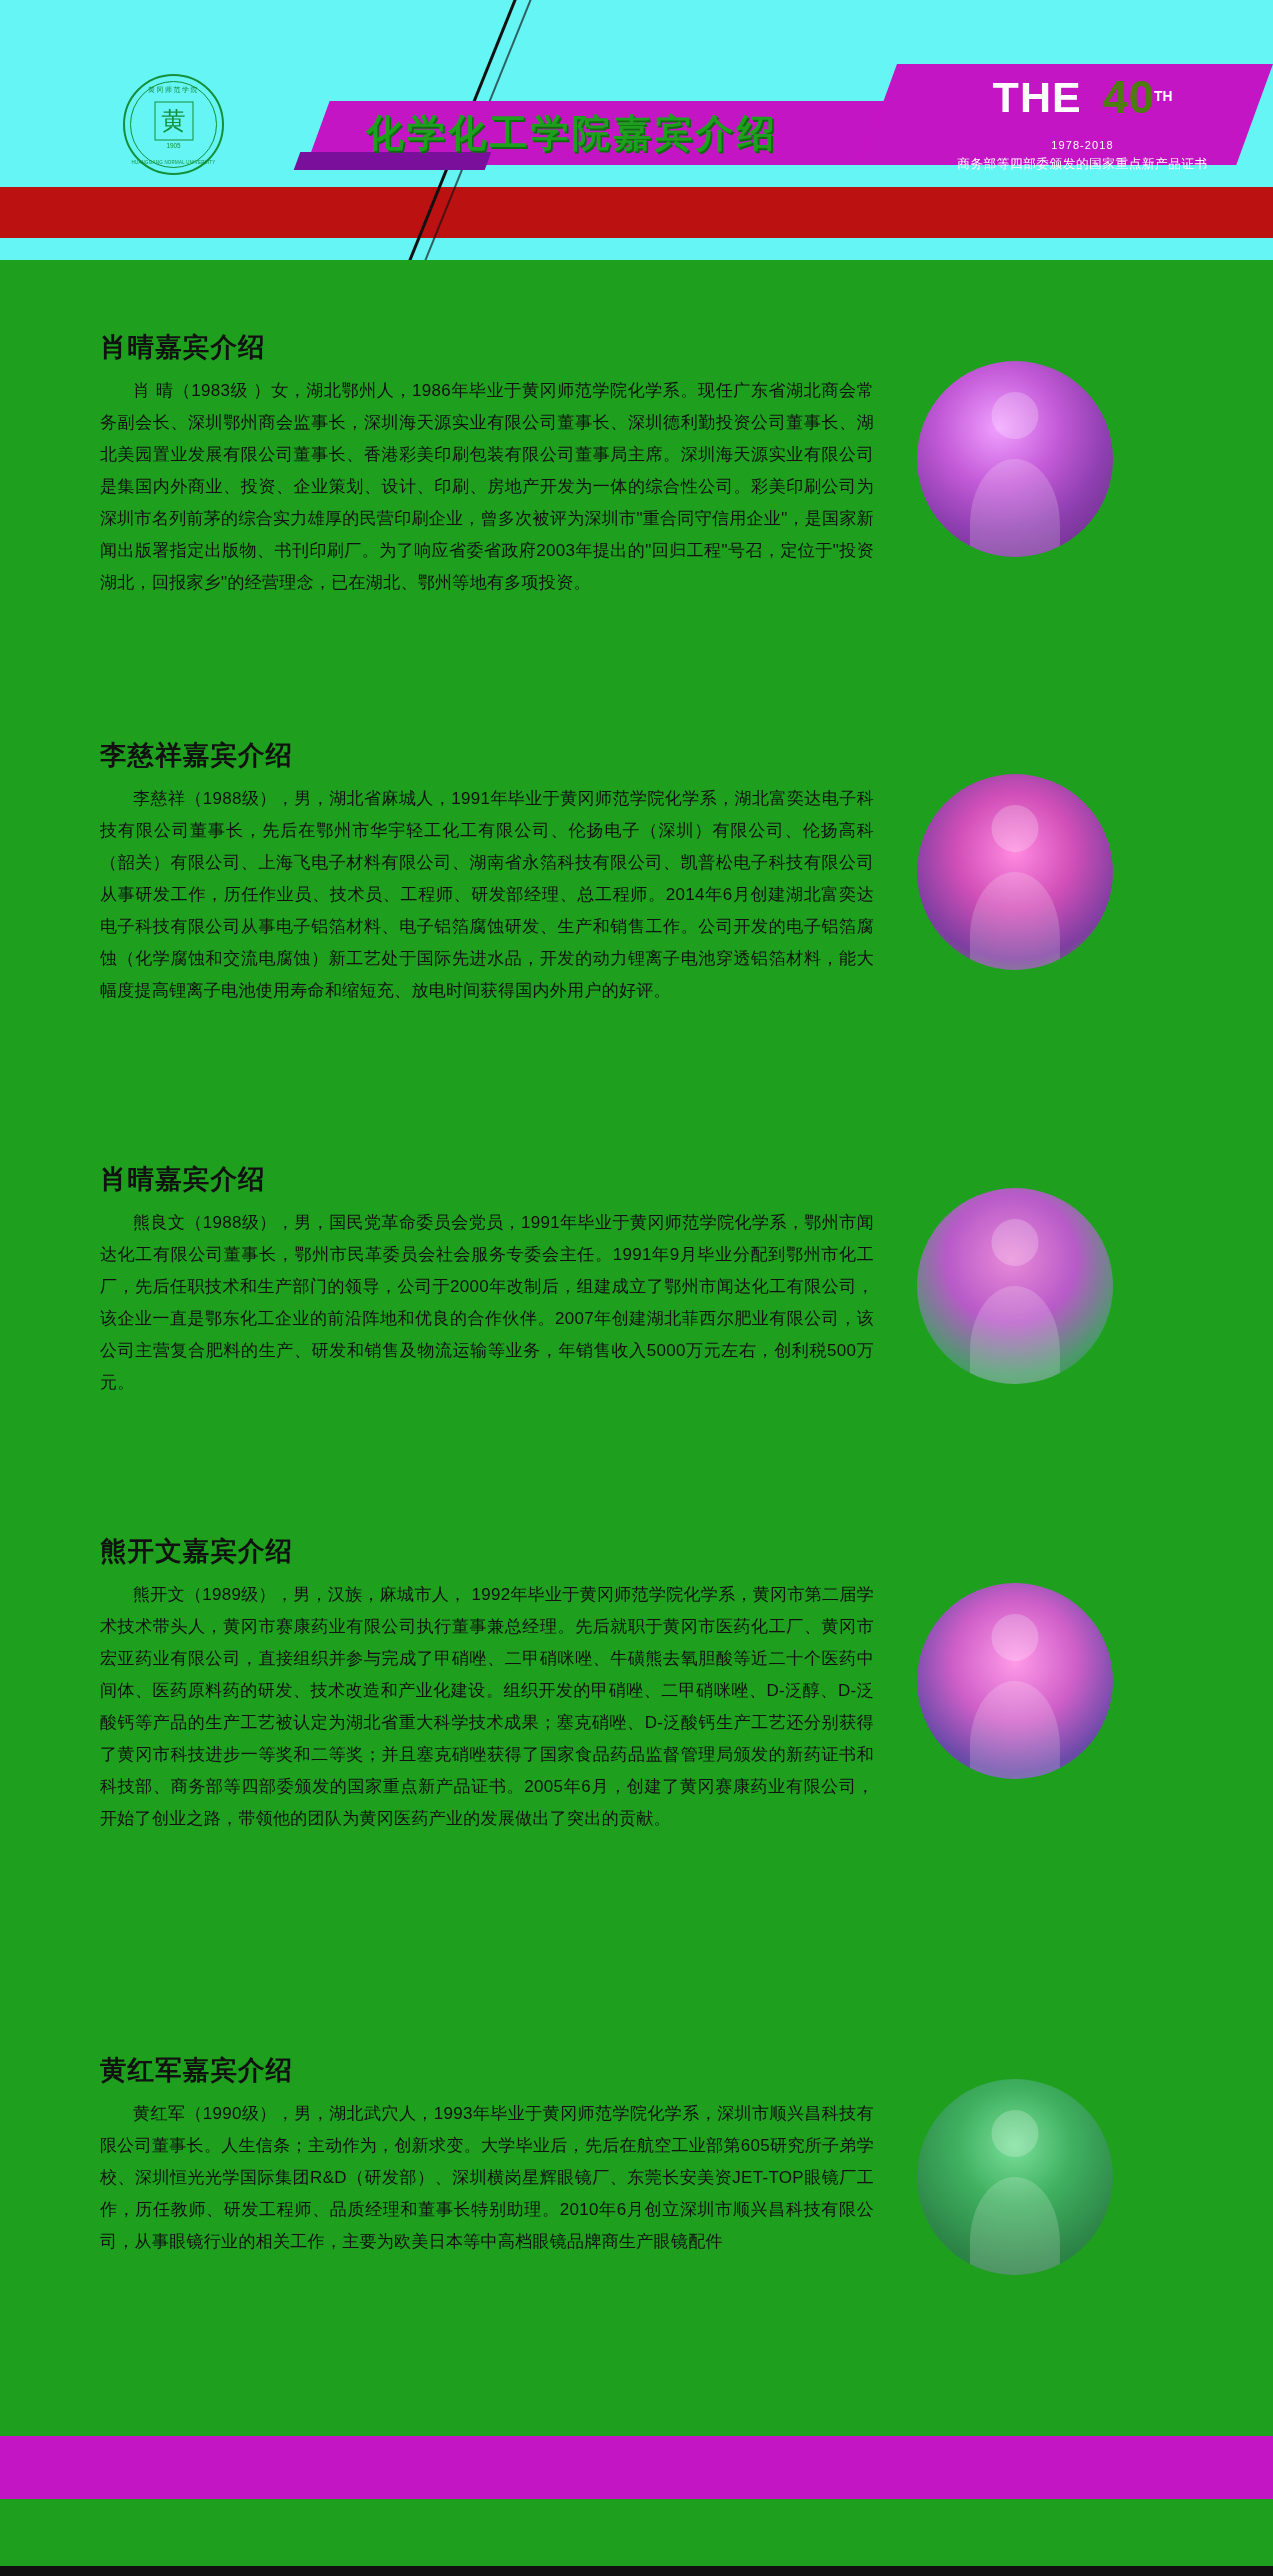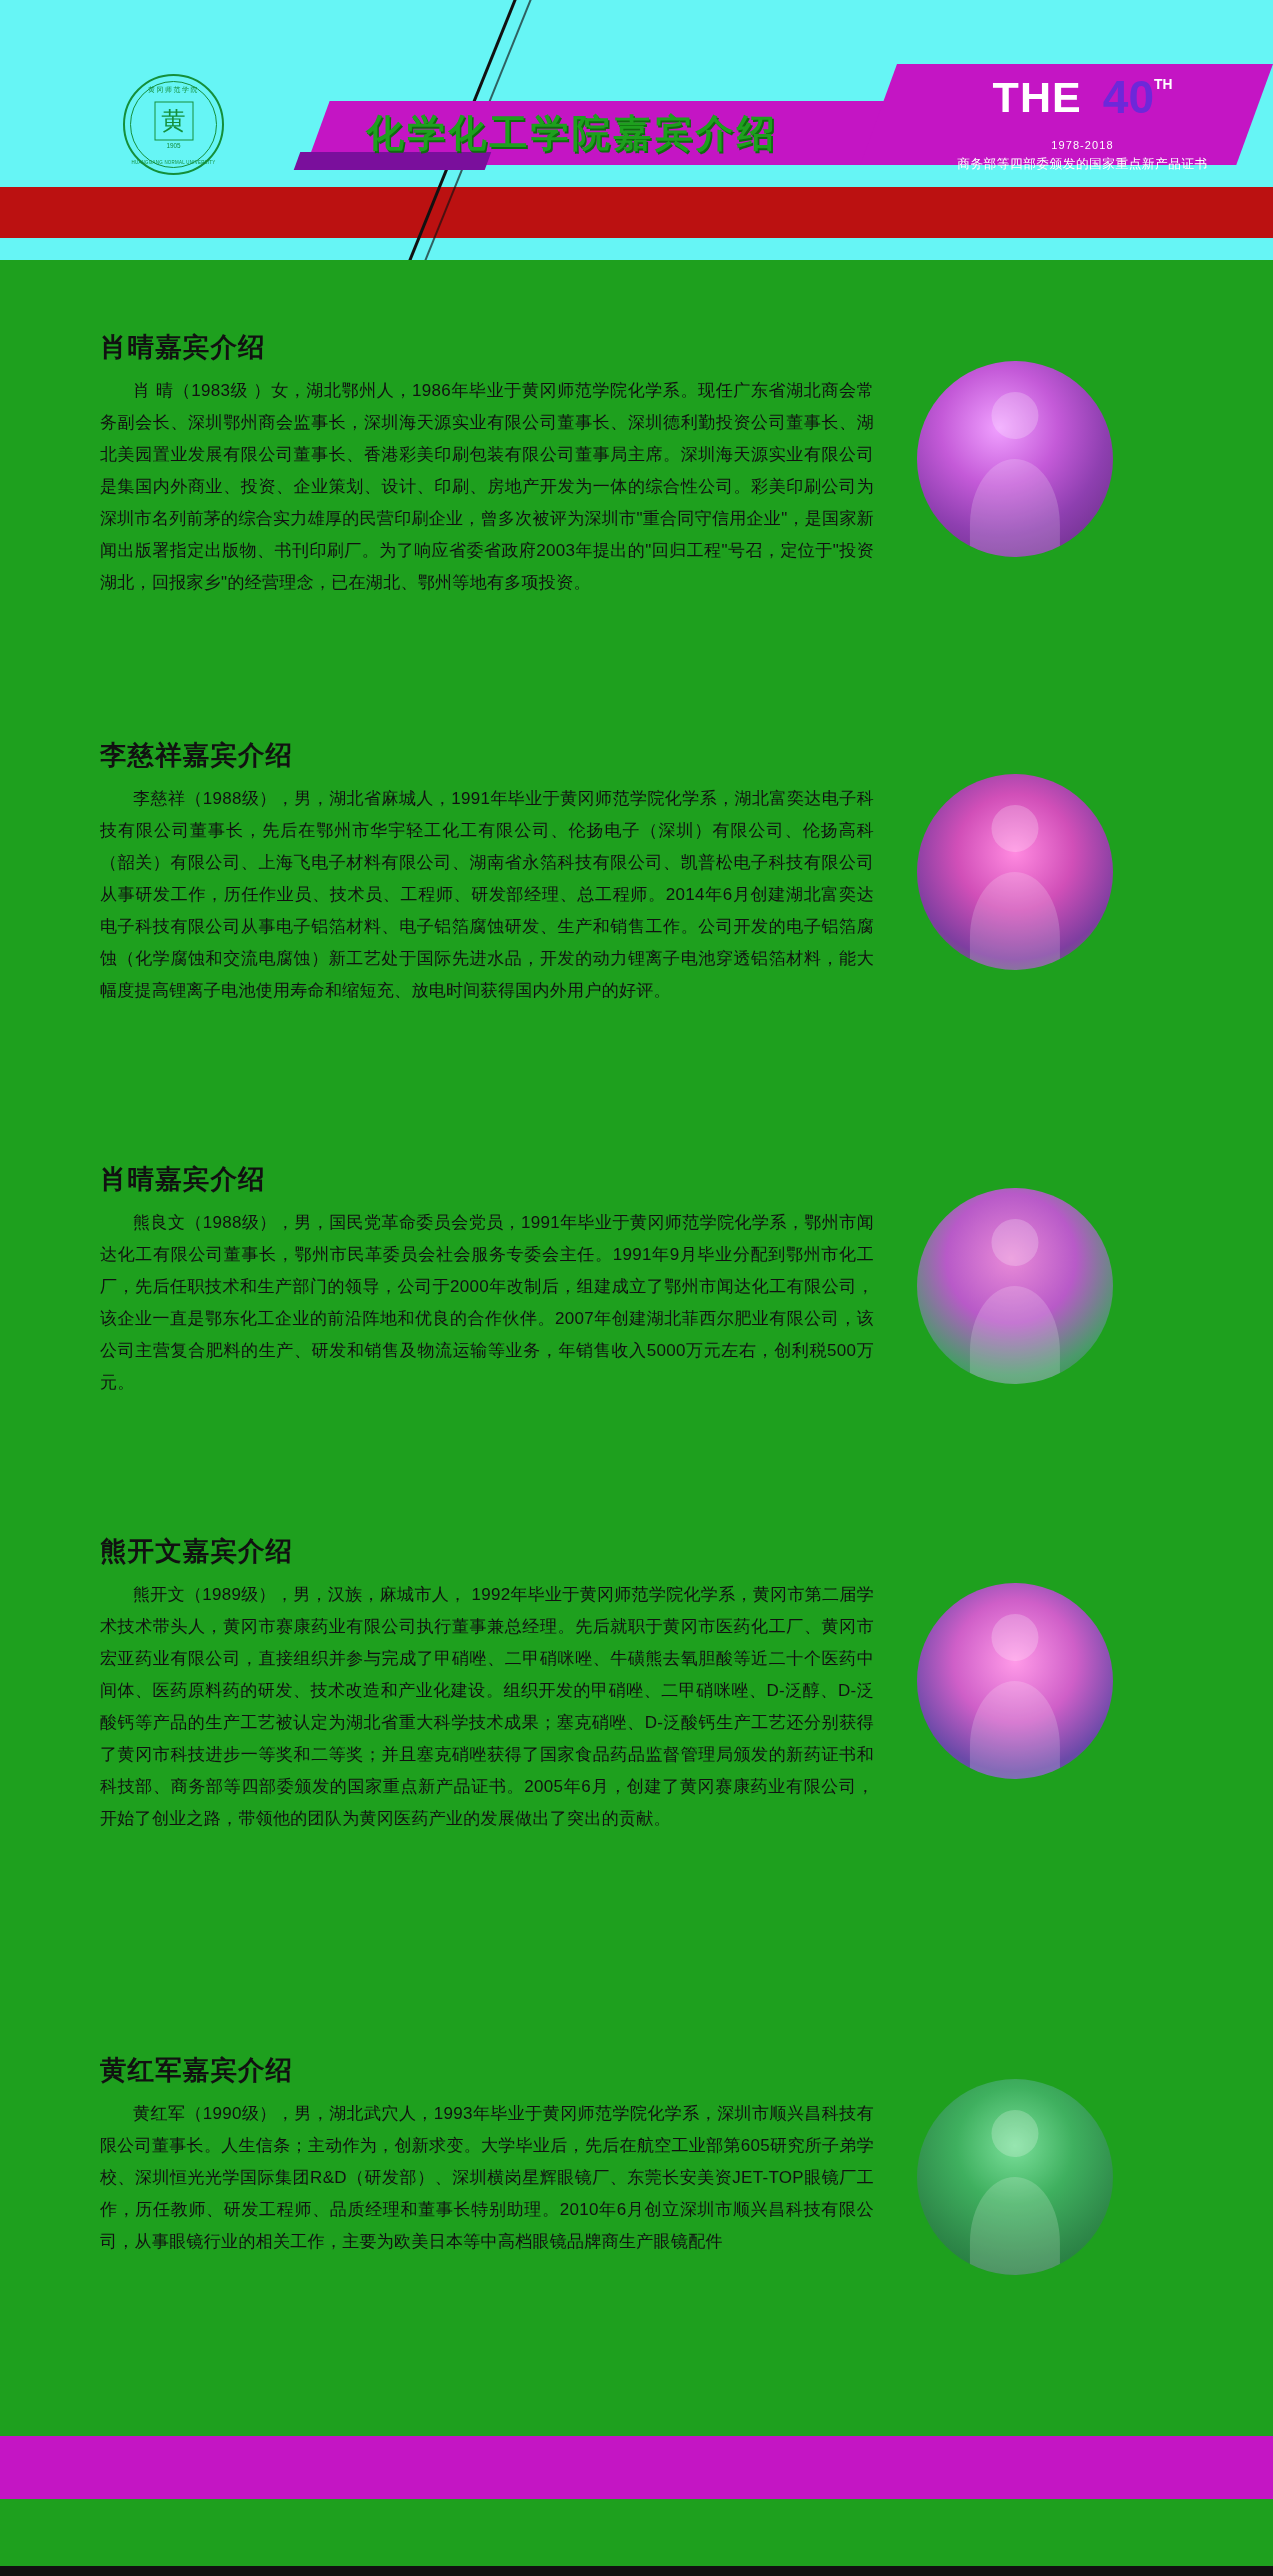--- a/index.html
+++ b/index.html
@@ -185,32 +185,32 @@
     font-size: 43px;
     font-weight: bold;
     letter-spacing: 1.1px;
     line-height: 1;
     display: inline-block;
     vertical-align: middle;
   }
   .anniv-40 {
     font-size: 46px;
     font-weight: bold;
-    color: #6d28d9;
+    color: #4d7c0f;
     line-height: 1;
     display: inline-block;
     vertical-align: middle;
     margin-left: 21px;
   }
   .anniv-th {
     font-size: 13.8px;
     font-weight: bold;
     display: inline-block;
     vertical-align: top;
-    margin-top: 3px;
+    margin-top: 15px;
   }
   .anniv-years {
     font-size: 11px;
     letter-spacing: 1.1px;
     margin-top: 19px;
   }
   .anniv-sub {
     font-size: 12.7px;
     letter-spacing: 0.5px;
     margin-top: 5.3px;

